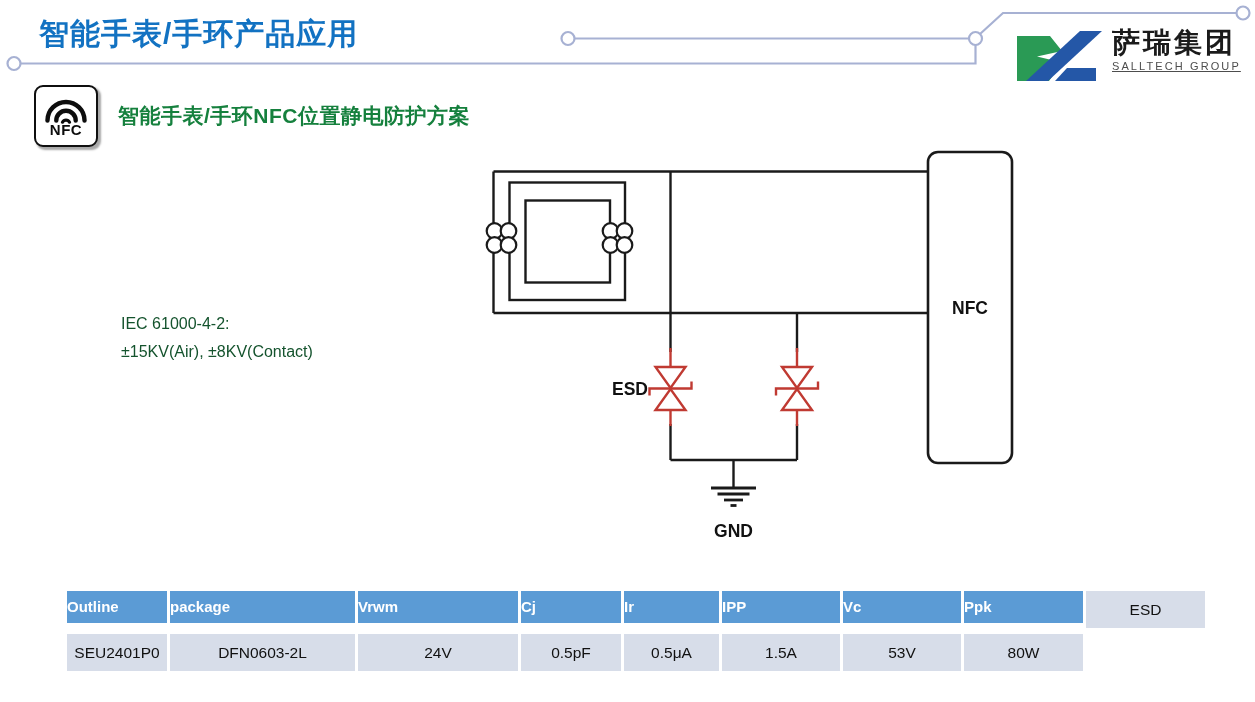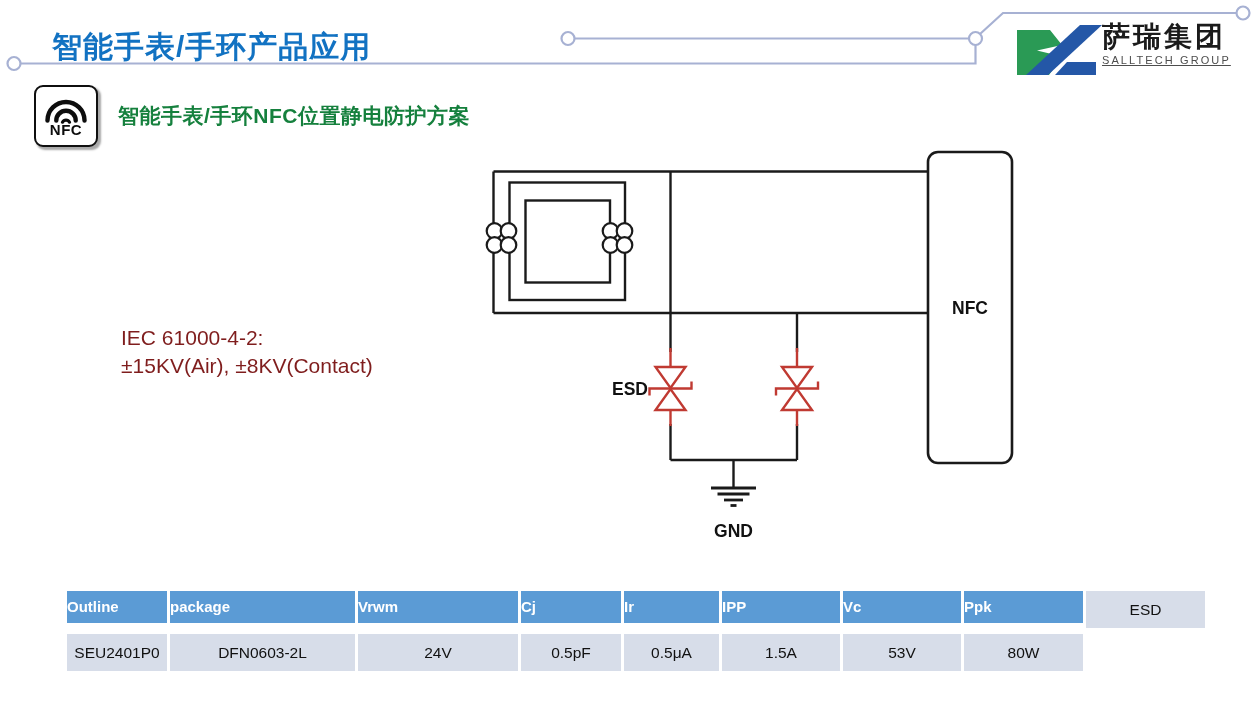--- a/index.html
+++ b/index.html
@@ -12,37 +12,37 @@
   .trace{stroke:var(--trace,#a7b1d3);stroke-width:2.2;fill:none;}
   .trace-node{stroke:var(--trace,#a7b1d3);stroke-width:2.2;fill:#fff;}
 
   .wire{stroke:var(--wire,#1a1a1a);stroke-width:2.4;fill:none;}
   .gndbar{stroke:var(--wire,#1a1a1a);stroke-width:2.8;fill:none;}
   .box{stroke:var(--wire,#1a1a1a);stroke-width:2.6;fill:#fff;}
   .coil{stroke:var(--wire,#1a1a1a);stroke-width:2.2;fill:#fff;}
   .diode{stroke:var(--diode-red,#c03a32);stroke-width:2.4;fill:none;}
   .lbl{font-family:"Liberation Sans",sans-serif;font-size:17.5px;font-weight:bold;fill:#111;}
 
-  .title{position:absolute;left:35px;top:10px;margin:17px;font-size:30px;font-weight:bold;
+  .title{position:absolute;left:35px;top:10px;margin:4px;font-size:30px;font-weight:bold;
          color:var(--title-blue,#1272c2);letter-spacing:1px;white-space:nowrap;}
 
-  .logo{position:absolute;left:1012px;top:22px;display:flex;align-items:flex-start;}
+  .logo{position:absolute;left:1012px;top:28px;display:flex;align-items:flex-start;gap:10px;}
   .logo-cn{font-size:28px;font-weight:bold;color:#1b1b1b;letter-spacing:3px;line-height:1.1;white-space:nowrap;}
   .logo-en{font-size:11px;color:#4d4d4d;letter-spacing:2.1px;margin-top:1px;white-space:nowrap;text-decoration:underline;}
 
   .nfc-badge{position:absolute;left:34px;top:85px;width:64px;height:62px;background:#fff;
              border:2px solid #0f0f0f;border-radius:9px;box-shadow:2.5px 2.5px 2px #a9a9a9;
              display:flex;flex-direction:column;align-items:center;justify-content:center;}
   .nfc-badge-label{font-size:15px;font-weight:bold;color:#0d0d0d;margin-top:-3px;letter-spacing:0.5px;}
   .arc{stroke:#0d0d0d;fill:none;stroke-linecap:round;}
 
   .subtitle{position:absolute;left:118px;top:102px;margin:0;font-size:21px;font-weight:bold;
             color:#15803d;letter-spacing:0.5px;white-space:nowrap;}
 
-  .note{position:absolute;left:121px;top:324px;font-size:21px;color:#7f1d1d;line-height:28px;}
+  .note{position:absolute;left:121px;top:310px;font-size:16px;color:#14532d;line-height:28px;}
 
   .ptable{position:absolute;left:67px;top:591px;display:grid;
           grid-template-columns:100px 185px 160px 100px 95px 118px 118px 119px 119px;
           gap:6px 3px;background:#fff;}
   .th{height:32px;line-height:32px;text-align:left;background:var(--table-header-bg,#5b9bd5);
       color:#fff;font-size:15px;font-weight:bold;}
   .td{height:37px;line-height:37px;text-align:center;background:var(--table-row-bg,#d7dde9);
       color:#111;font-size:15.5px;}
 </style>
 </head>

